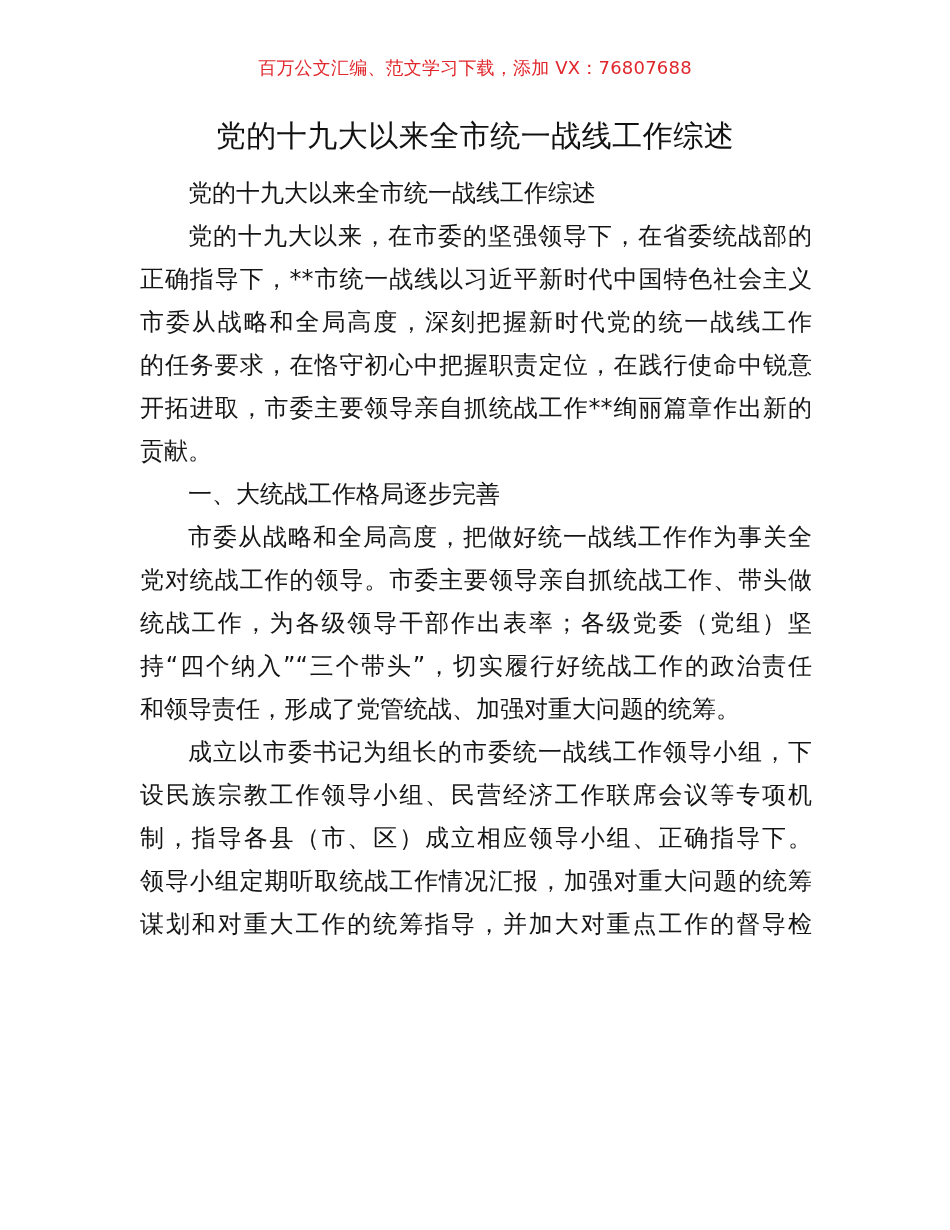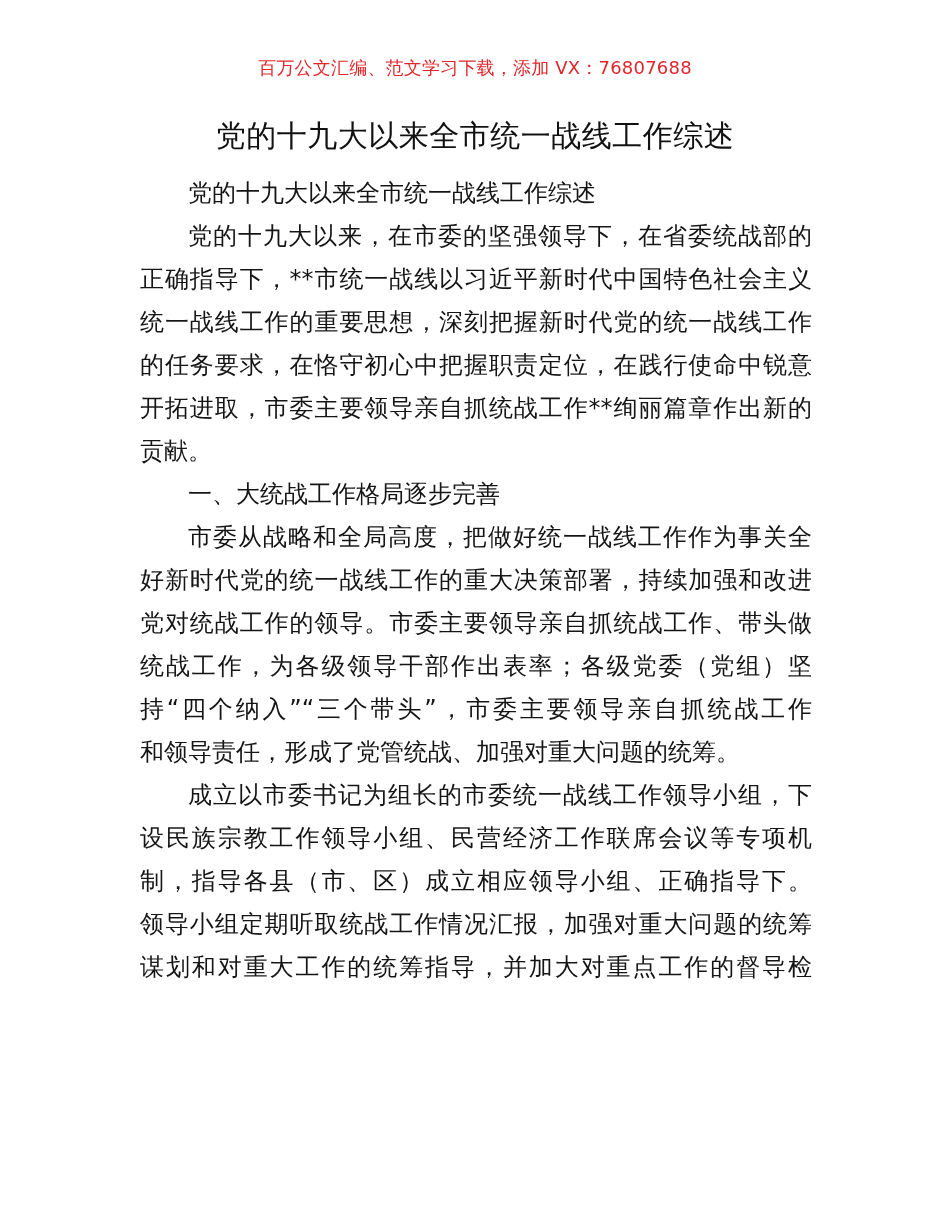--- a/index.html
+++ b/index.html
@@ -76,34 +76,33 @@
 
   <div class="doc-title">党的十九大以来全市统一战线工作综述</div>
 
   <div class="body-text">
 
     <div class="line indent last">党的十九大以来全市统一战线工作综述</div>
 
     <div>
       <div class="line indent">党的十九大以来，在市委的坚强领导下，在省委统战部的</div>
       <div class="line">正确指导下，**市统一战线以习近平新时代中国特色社会主义</div>
-      <div class="line">统一战线工作的重要思想，深刻把握新时代党的统一战线工作</div>
+      <div class="line">市委从战略和全局高度，深刻把握新时代党的统一战线工作</div>
       <div class="line">的任务要求，在恪守初心中把握职责定位，在践行使命中锐意</div>
       <div class="line">开拓进取，市委主要领导亲自抓统战工作**绚丽篇章作出新的</div>
       <div class="line last">贡献。</div>
     </div>
 
     <div class="line indent last">一、大统战工作格局逐步完善</div>
 
     <div>
       <div class="line indent">市委从战略和全局高度，把做好统一战线工作作为事关全</div>
-      <div class="line">好新时代党的统一战线工作的重大决策部署，持续加强和改进</div>
       <div class="line">党对统战工作的领导。市委主要领导亲自抓统战工作、带头做</div>
       <div class="line">统战工作，为各级领导干部作出表率；各级党委（党组）坚</div>
-      <div class="line">持“四个纳入”“三个带头”，市委主要领导亲自抓统战工作</div>
+      <div class="line">持“四个纳入”“三个带头”，切实履行好统战工作的政治责任</div>
       <div class="line last">和领导责任，形成了党管统战、加强对重大问题的统筹。</div>
     </div>
 
     <div>
       <div class="line indent">成立以市委书记为组长的市委统一战线工作领导小组，下</div>
       <div class="line">设民族宗教工作领导小组、民营经济工作联席会议等专项机</div>
       <div class="line">制，指导各县（市、区）成立相应领导小组、正确指导下。</div>
       <div class="line">领导小组定期听取统战工作情况汇报，加强对重大问题的统筹</div>
       <div class="line">谋划和对重大工作的统筹指导，并加大对重点工作的督导检</div>
     </div>

